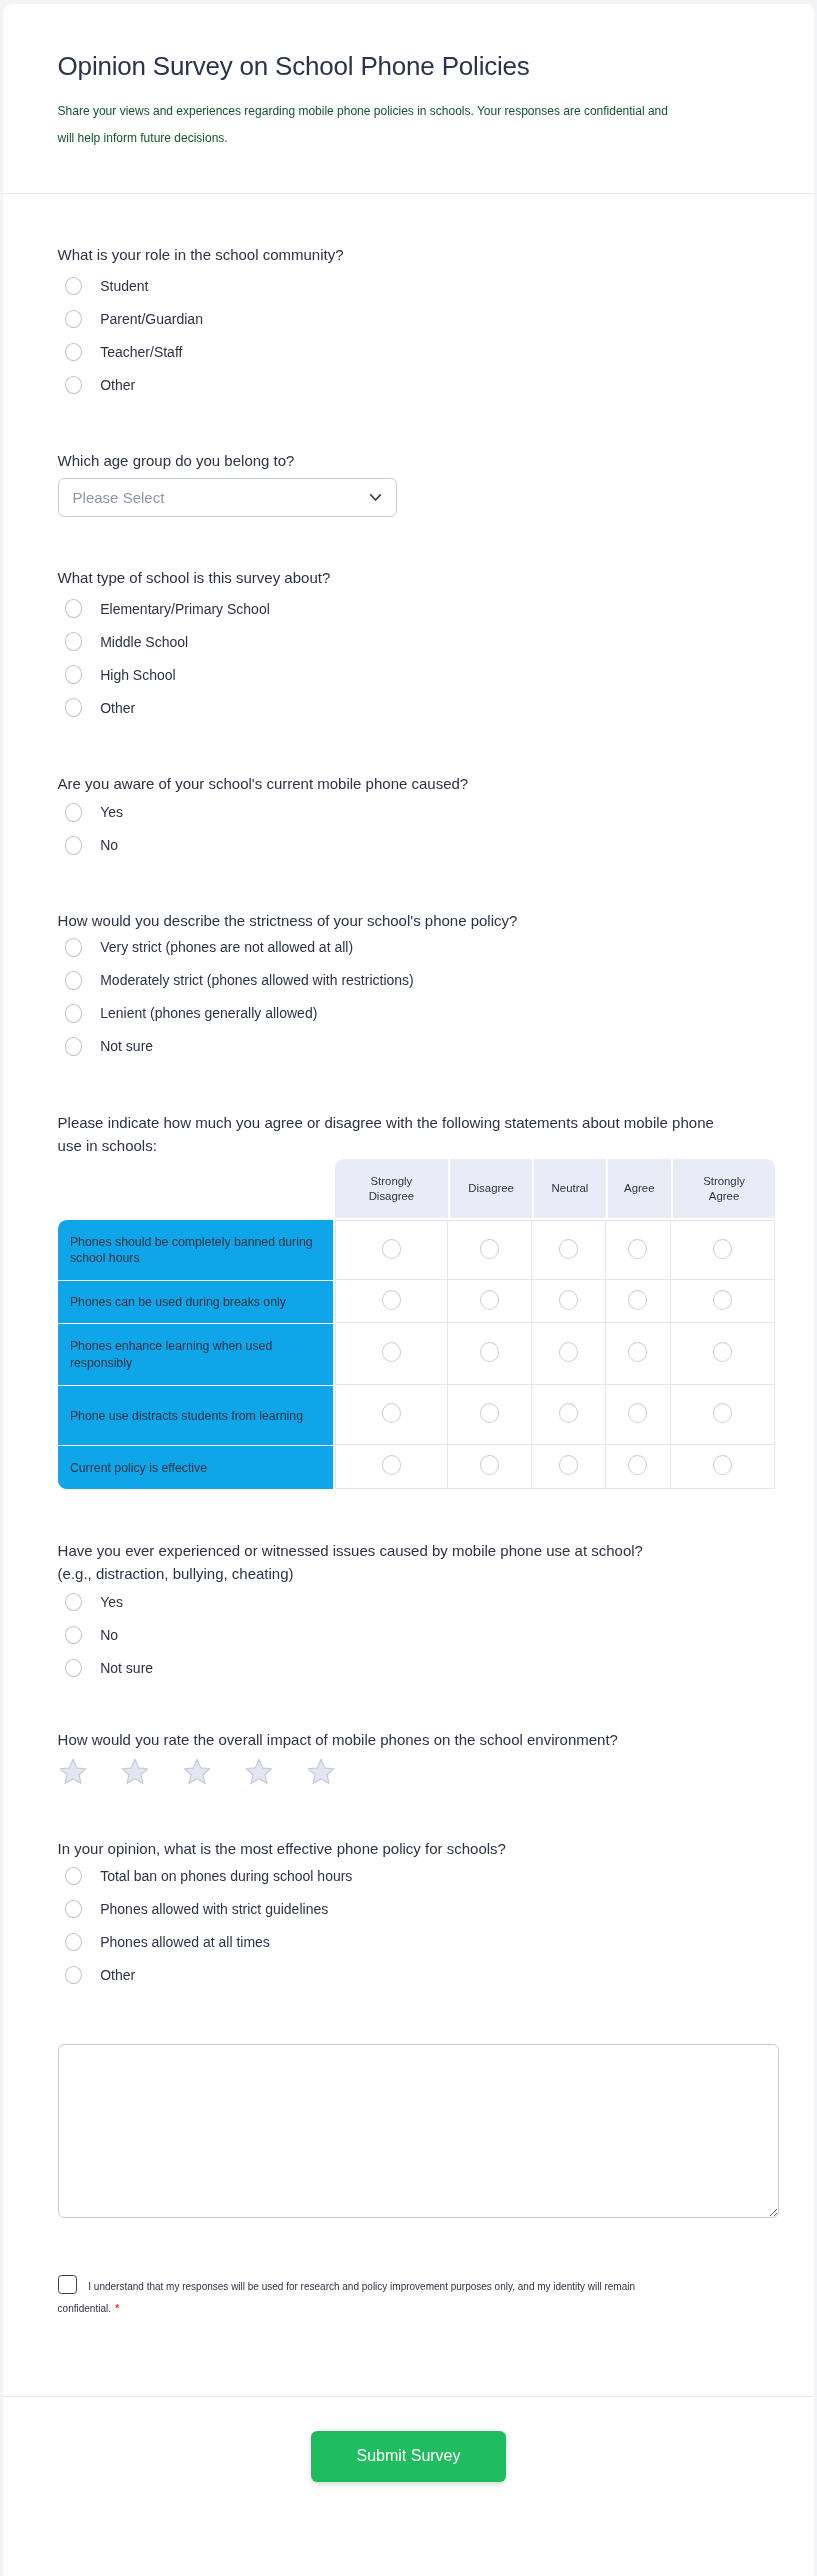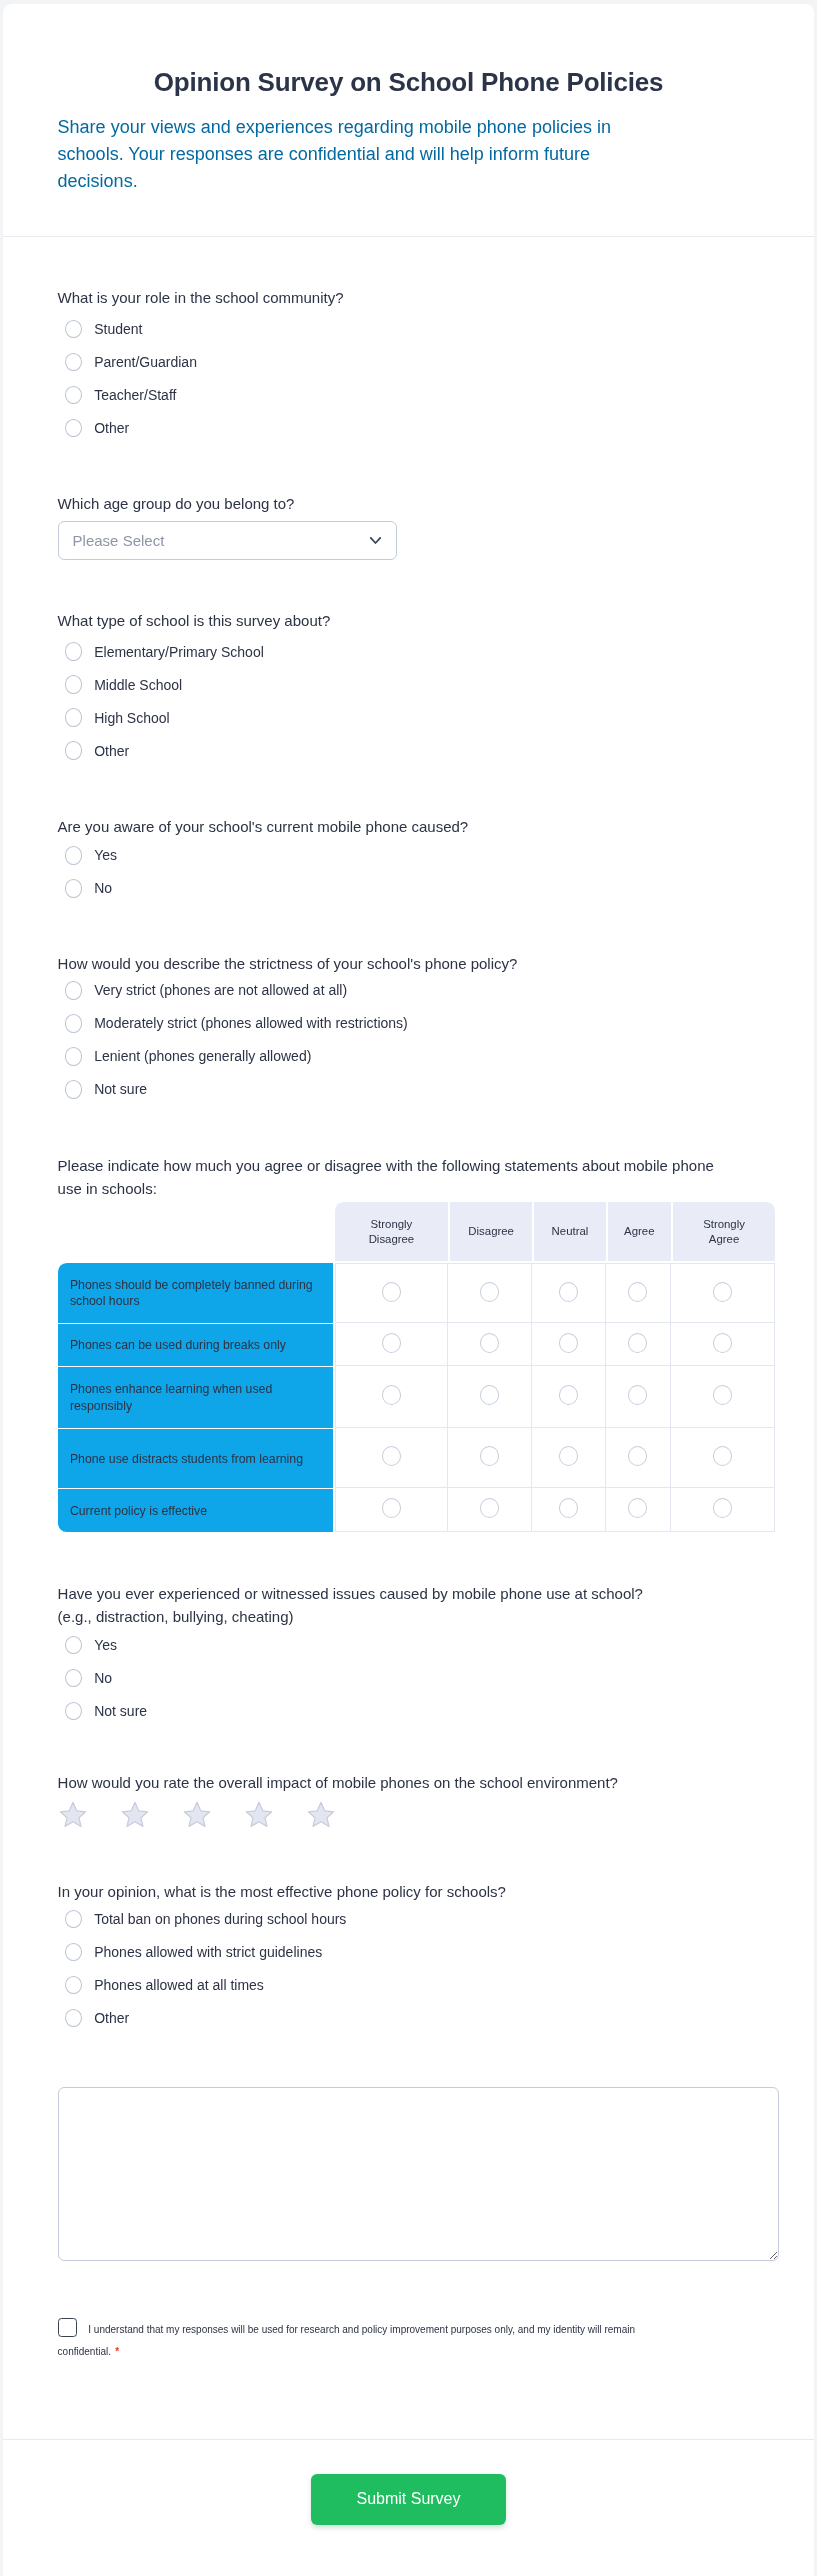--- a/index.html
+++ b/index.html
@@ -11,47 +11,47 @@
     color: #2c3345;
   }
   .card {
     margin: 3.5px 2.6px 0 2.6px;
     background: #ffffff;
     border-radius: 8.8px 8.8px 0 0;
     min-height: 2572px;
   }
   .header { padding: 47px 55px 0 55px; }
   .title {
-    font-size: 26px; font-weight: 700; line-height: 30px;
-    color: #2b3449; letter-spacing: -0.2px; margin: 16px; text-align: center;
+    font-size: 26px; font-weight: 400; line-height: 30px;
+    color: #2b3449; letter-spacing: -0.2px; margin: 0;
   }
   .subtitle {
-    margin-top: 17.6px; font-size: 18px; line-height: 27px;
-    color: #0369a1; max-width: 615px;
+    margin-top: 17.6px; font-size: 12px; line-height: 27px;
+    color: #14532d; max-width: 615px;
   }
   hr.divider {
     border: none; border-top: 0.9px solid #e8eaf0;
     margin: 41px 0 0 0;
   }
   hr.divider2 {
     border: none; border-top: 0.9px solid #e8eaf0;
     margin: 76px 0 0 0;
   }
   .content {
     display: flex; flex-direction: column; align-items: flex-start;
     padding: 0 39px 0 55px;
   }
   .q-label {
     font-size: 15px; font-weight: 500; line-height: 21px; color: #2c3345;
   }
   .q-label.two-line { line-height: 23px; }
   .options { margin-top: 4.4px; }
   .option-row {
     display: flex; align-items: center; height: 33px;
-    gap: 12px; padding-left: 7px; cursor: pointer;
+    gap: 18px; padding-left: 7px; cursor: pointer;
   }
   .radio {
     width: 17.6px; height: 18.5px; flex: none;
     border: 0.9px solid #b9c1d1; border-radius: 50%; background: #fff;
   }
   .option-text { font-size: 14px; color: #2c3345; }
 
   .select {
     margin-top: 6.2px; width: 339px; height: 39px;
     border: 0.9px solid #c3cad9; border-radius: 6.2px; background: #fff;

